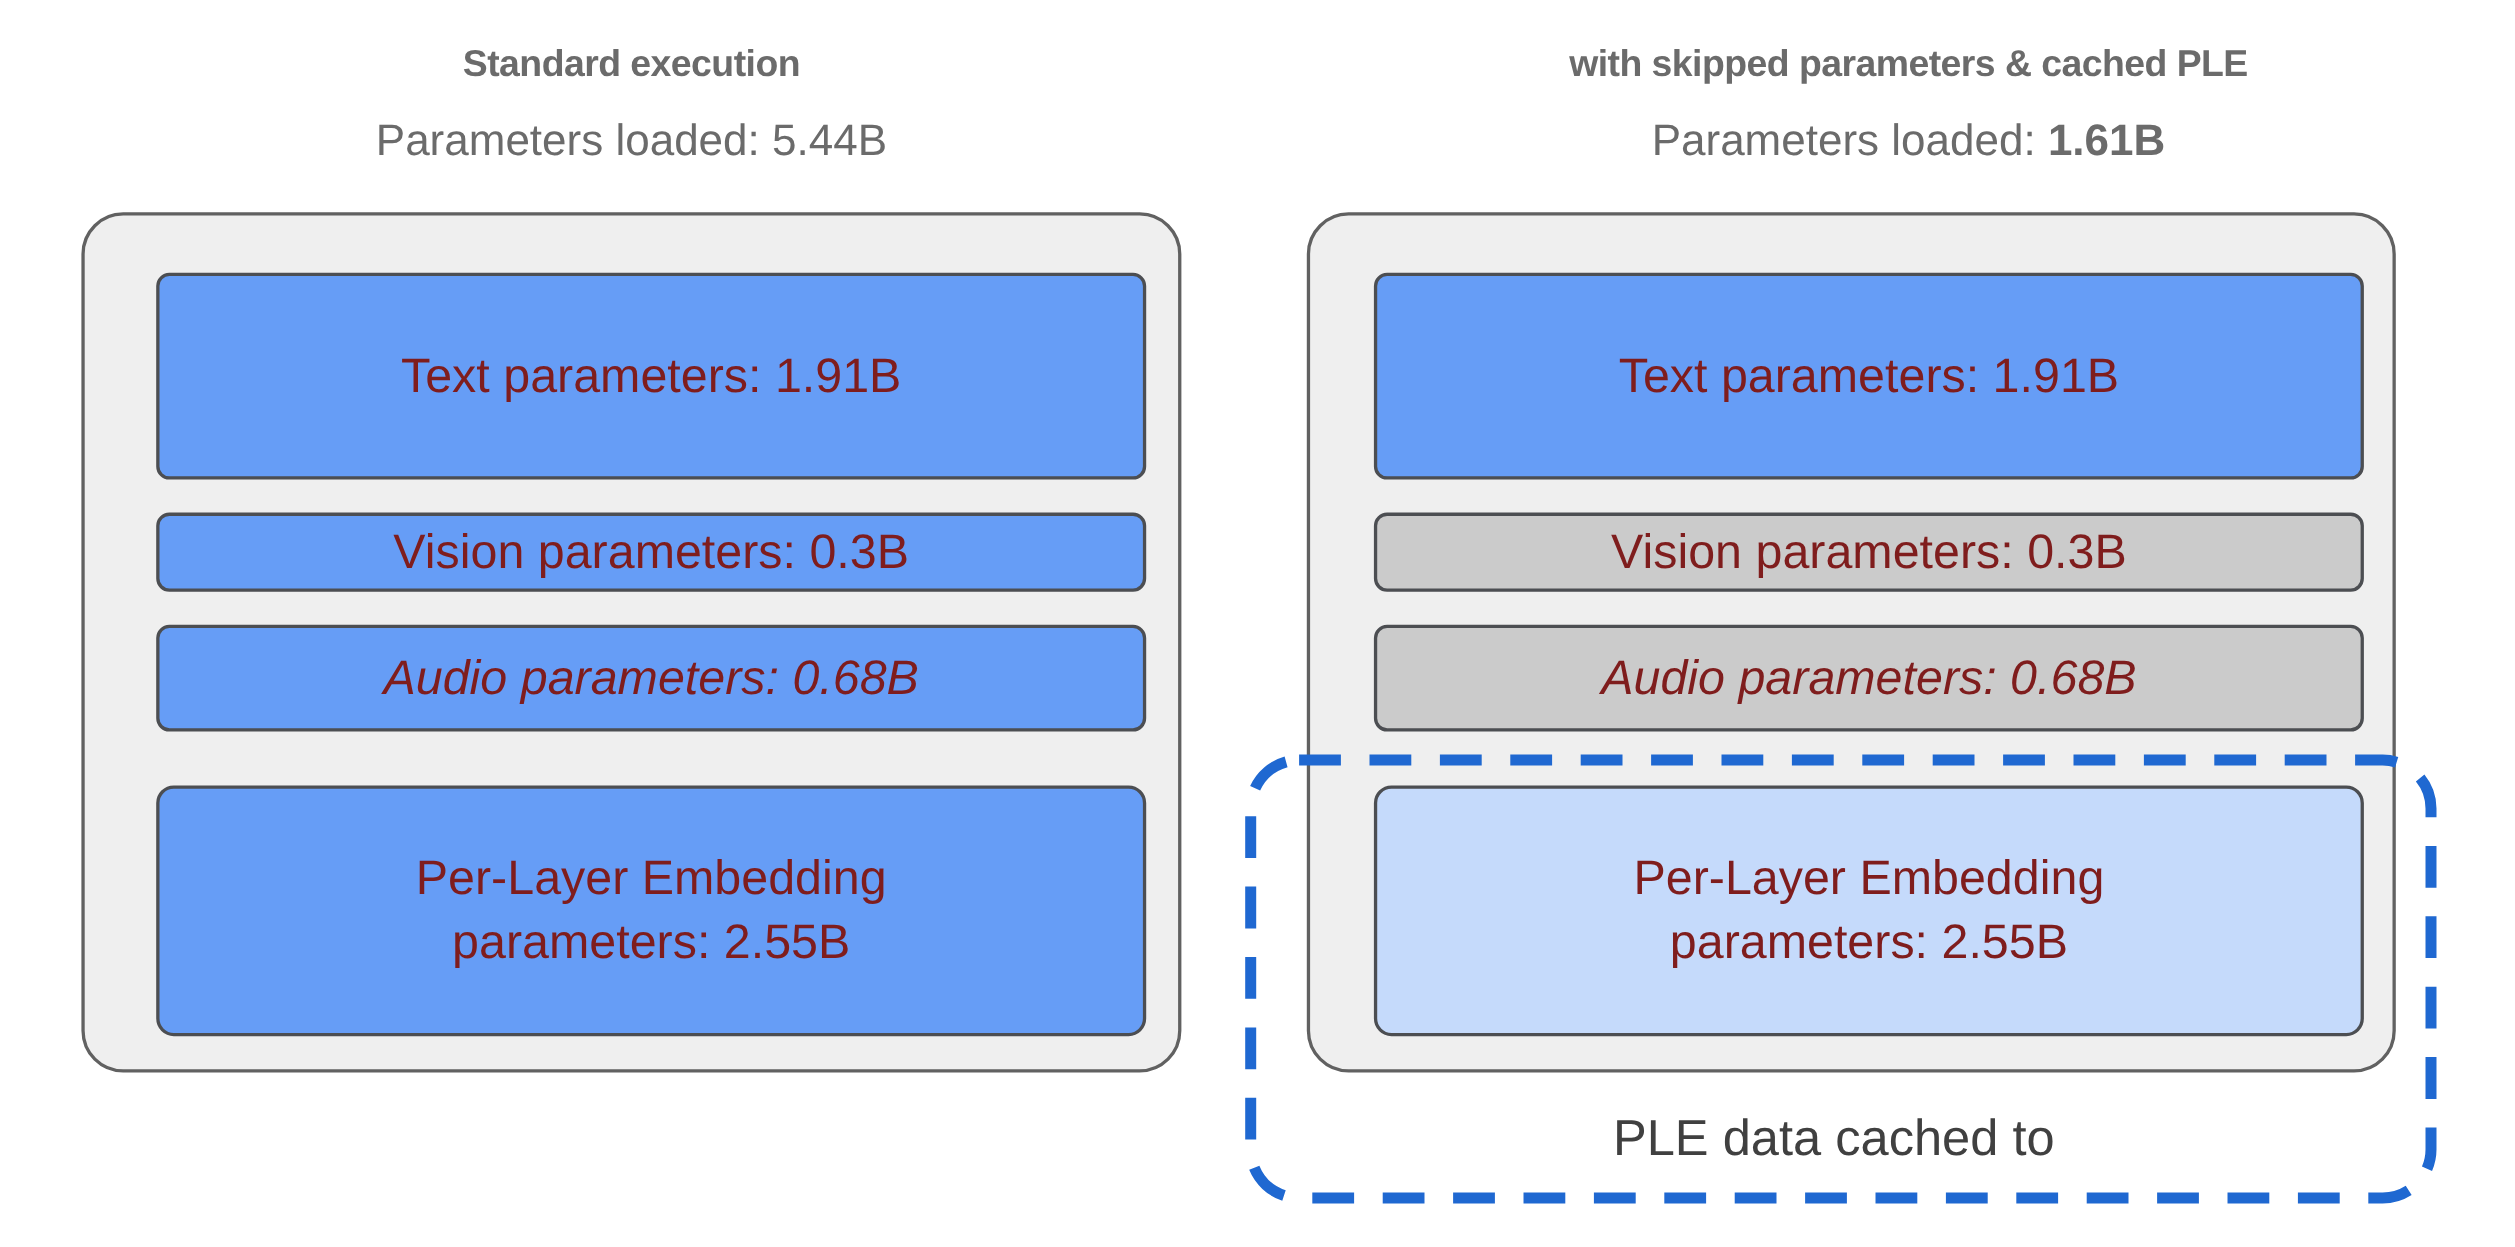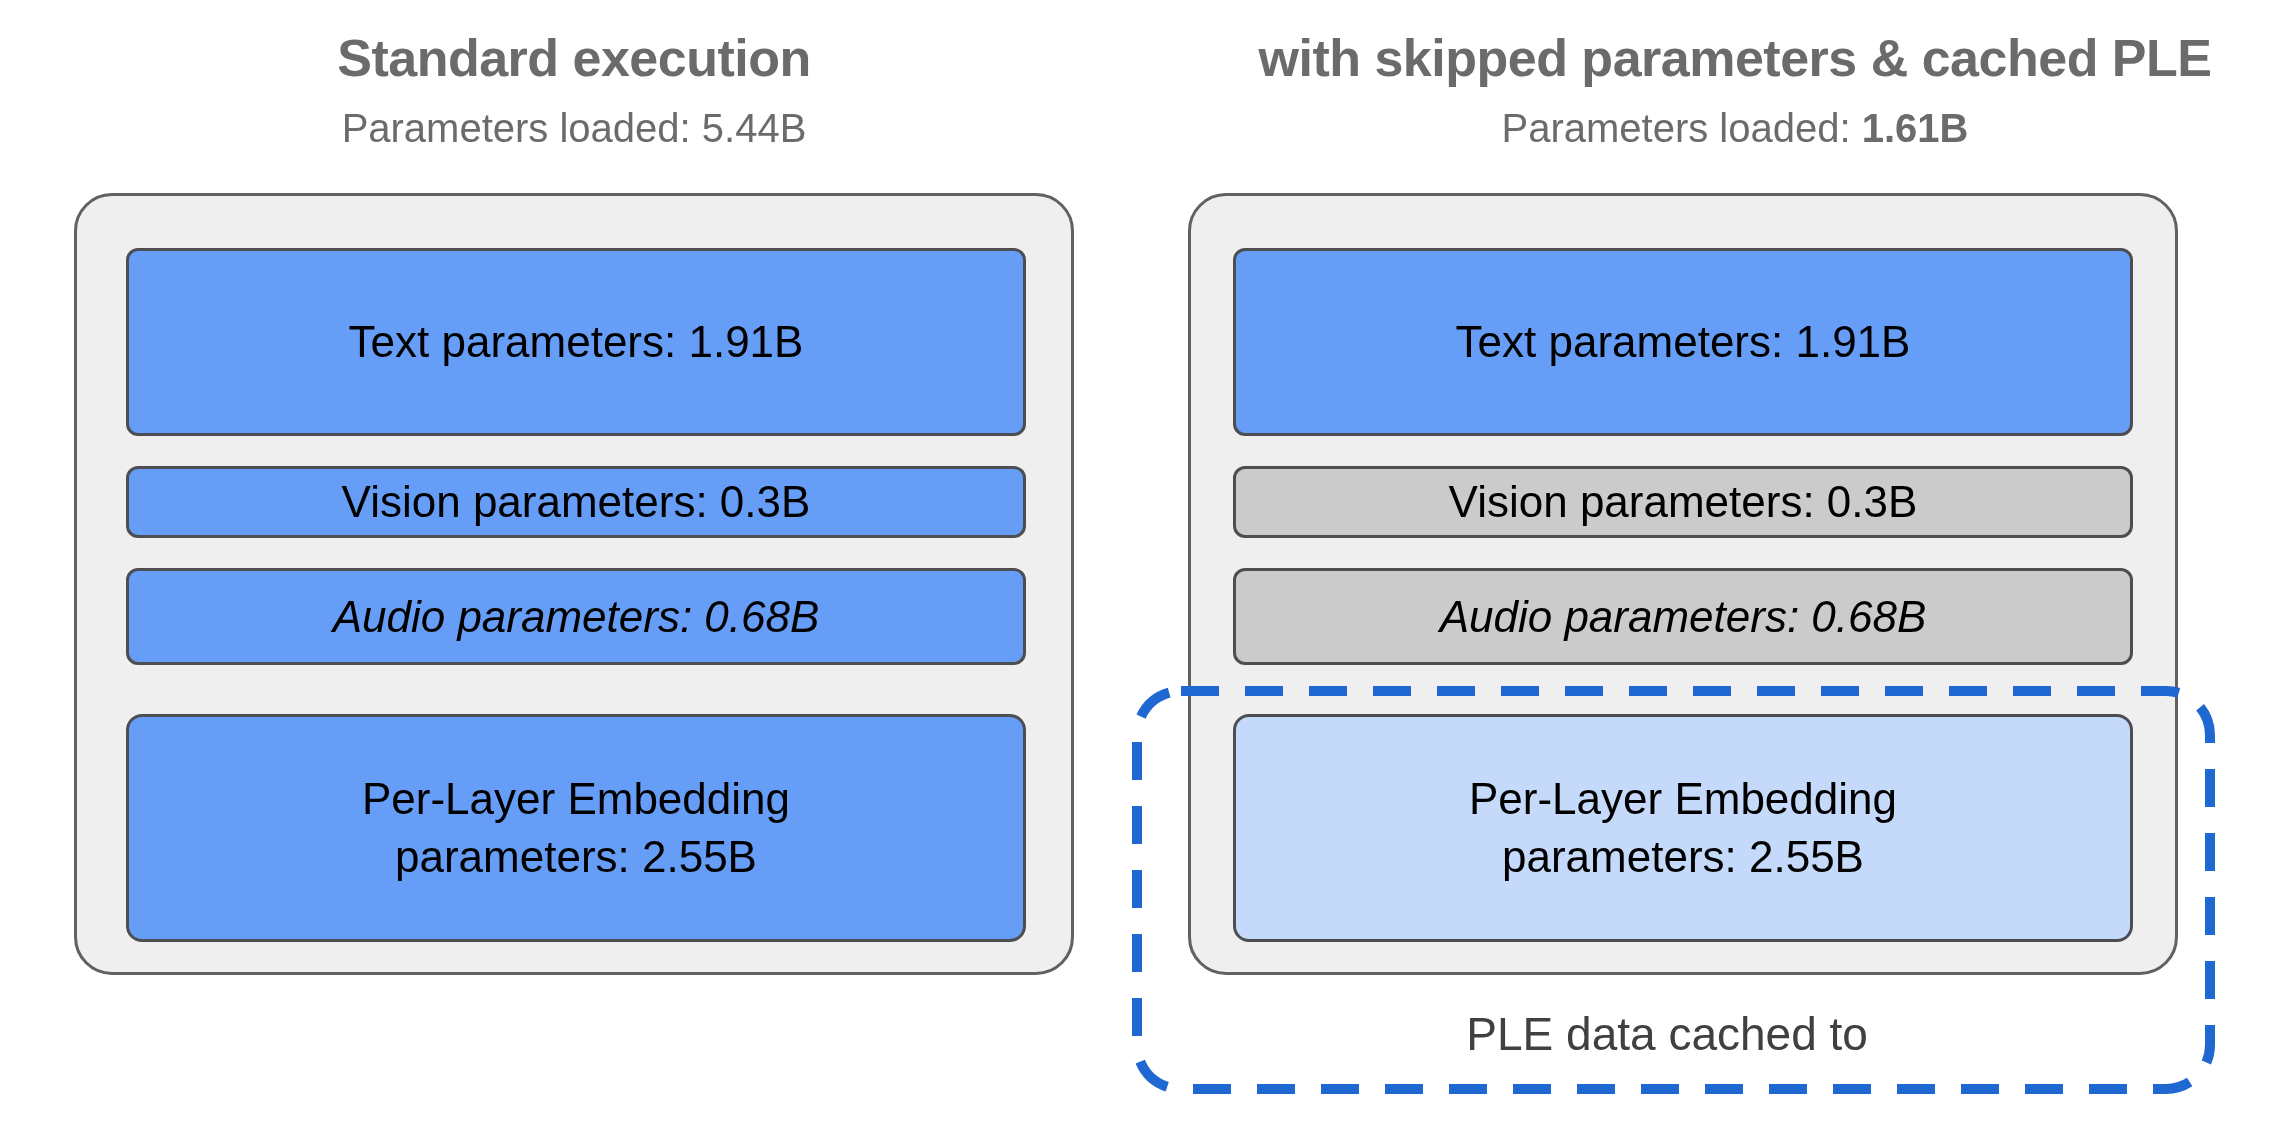--- a/index.html
+++ b/index.html
@@ -18,21 +18,21 @@
   
   .col-header {
     position: absolute;
     top: 26px;
     text-align: center;
     color: var(--heading-gray, #6b6b6b);
   }
   .col-header.left  { left: 74px;   width: 1000px; }
   .col-header.right { left: 1240px; width: 990px;  }
   .col-title {
-    font-size: 52px;
+    font-size: 34px;
     font-weight: bold;
     line-height: 64px;
     letter-spacing: -0.5px;
   }
   .col-subtitle {
     margin-top: 14px;
     font-size: 40px;
     line-height: 48px;
     text-align: center;
   }
@@ -57,22 +57,23 @@
     width: 900px;
     box-sizing: border-box;
     border: 3px solid var(--outline-box, #4c4e52);
     border-radius: 12px;
     display: flex;
     align-items: center;
     justify-content: center;
     text-align: center;
     font-size: 44px;
     line-height: 58px;
-    color: #000000;
+    color: #7f1d1d;
     white-space: pre-line;
+    margin-left: 16px;
   }
   .col-l .pbox { left: 126px; }
   .col-r .pbox { left: 1233px; }
   .pbox.text   { top: 248px; height: 188px; }
   .pbox.vision { top: 466px; height: 72px;  }
   .pbox.audio  { top: 568px; height: 97px; font-style: italic;  }
   .pbox.ple    { top: 714px; height: 228px; border-radius: 16px; }
 
   .fill-blue  { background: var(--loaded-blue, #669df6); }
   .fill-gray  { background: var(--skipped-gray, #cbcbcb); }

